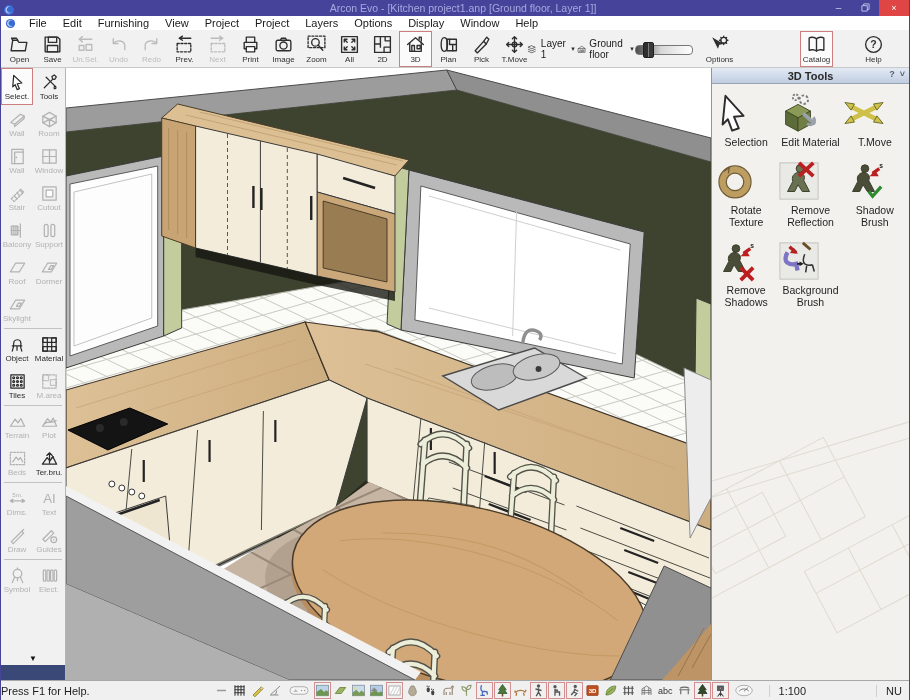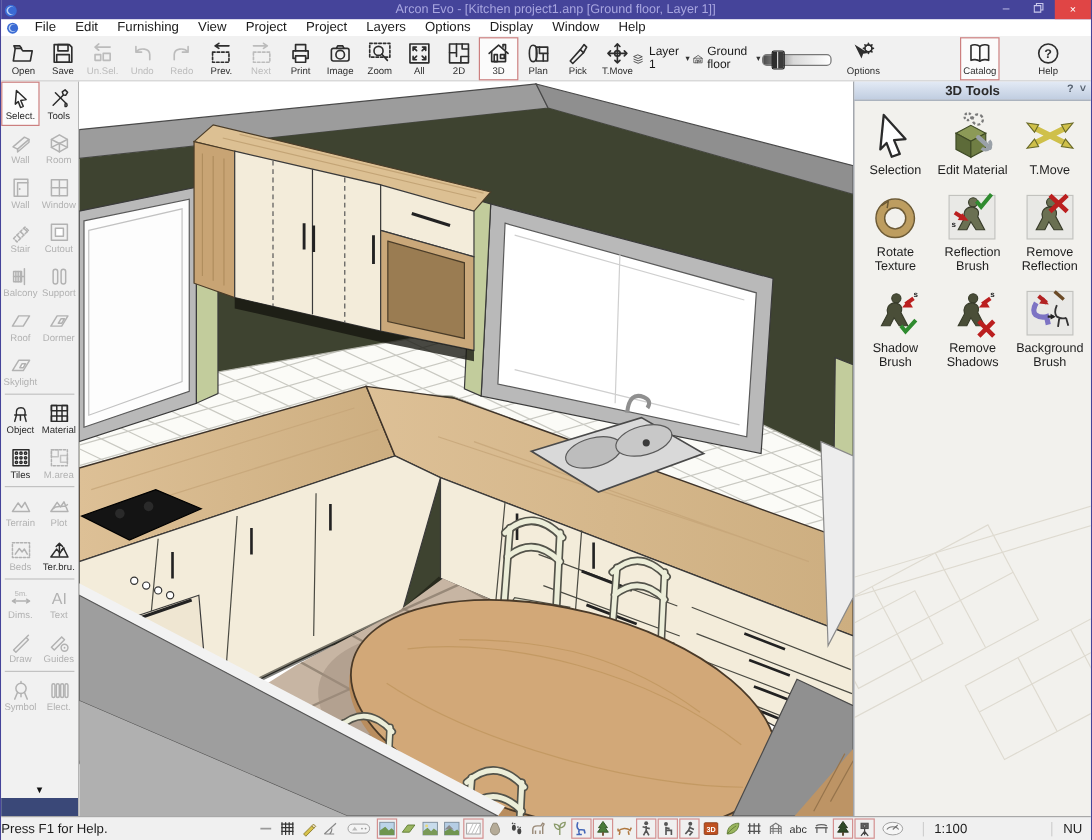--- a/index.html
+++ b/index.html
@@ -55,21 +55,21 @@
   .viewport{flex:1;position:relative;background:#fff;min-width:0}
   .viewport svg.scene{position:absolute;inset:0;width:100%;height:100%;display:block}
   
   .rightpanel{width:198px;flex:0 0 198px;background:#f2f1ed;border-left:1px solid #8f959d;display:flex;
     flex-direction:column;position:relative;box-sizing:border-box}
   .rp-header{height:15px;flex:0 0 15px;background:linear-gradient(var(--phf,#e3eaf5),var(--pht,#c0cde0));
     border-bottom:1px solid #9aa4b2;display:flex;align-items:center;justify-content:center;
     font-size:11px;font-weight:bold;color:#2a2a2a;position:relative}
   .rp-hicons{position:absolute;right:4px;top:1px;font-size:9px;color:#55606e;display:flex;gap:5px}
   .rp-grid{display:grid;grid-template-columns:repeat(3,1fr);padding:8px 2px;row-gap:12px;position:relative;z-index:1}
-  .rtool{display:flex;flex-direction:column;align-items:center;gap:2px}
+  .rtool{display:flex;flex-direction:column;gap:2px}
   .ric{width:42px;height:42px}
   .ric svg{width:100%;height:100%;display:block}
   .rlabel{font-size:10.5px;line-height:1.15;text-align:center;color:#1e1e1e}
   .rp-watermark{position:absolute;left:0;right:0;bottom:0;height:360px;opacity:.55;z-index:0}
   
   .statusbar{height:20px;flex:0 0 20px;background:#f0f0f0;border-top:1px solid #a8a8a8;display:flex;
     align-items:center;font-size:11px;color:#1e1e1e;box-sizing:border-box}
   .sb-help{margin:0 0;width:213px;flex:0 0 auto}
   .sb-icons{display:flex;align-items:center;gap:3px}
   .sic{width:15px;height:15px;display:inline-flex;flex:0 0 auto}
@@ -854,34 +854,20 @@
               </svg>
             </div>
             <div class="rlabel">Rotate Texture</div>
           </div>
           <div class="rtool">
             <div class="ric">
               <svg viewBox="0 0 44 44">
                 <rect x="2" y="3" width="40" height="38" style="fill:#e9e9e6;stroke:#c2c2be"></rect>
                 <circle cx="23" cy="9" r="4" style="fill:#6a7052;stroke:#383c2a"></circle>
                 <path d="M21 13 c-5 1 -7 5 -5.5 9.5 L10 33 h7.5 L21 26 l4.5 7 H33 L27 21.5 c2 -5 -0.5 -8 -6 -8.5 z" style="fill:#6a7052;stroke:#383c2a"></path>
-                <path d="M26 8 l4 5 l9 -11" style="fill:none;stroke:#2f8b2f;stroke-width:3.5"></path>
-                <path d="M7 18 l7 4.5" style="stroke:#bb1f1f;stroke-width:3.5;fill:none"></path>
-                <polygon points="19,25 9.5,24.5 13.5,18.5" style="fill:#bb1f1f"></polygon>
-                <text x="4" y="31" style="font:bold 7px sans-serif;fill:#222;stroke:none">s</text>
-              </svg>
-            </div>
-            <div class="rlabel">Reflection Brush</div>
-          </div>
-          <div class="rtool">
-            <div class="ric">
-              <svg viewBox="0 0 44 44">
-                <rect x="2" y="3" width="40" height="38" style="fill:#e9e9e6;stroke:#c2c2be"></rect>
-                <circle cx="23" cy="9" r="4" style="fill:#6a7052;stroke:#383c2a"></circle>
-                <path d="M21 13 c-5 1 -7 5 -5.5 9.5 L10 33 h7.5 L21 26 l4.5 7 H33 L27 21.5 c2 -5 -0.5 -8 -6 -8.5 z" style="fill:#6a7052;stroke:#383c2a"></path>
                 <path d="M22 3 L37 17 M37 3 L22 17" style="stroke:#bb1f1f;stroke-width:4;fill:none"></path>
               </svg>
             </div>
             <div class="rlabel">Remove Reflection</div>
           </div>
           <div class="rtool">
             <div class="ric">
               <svg viewBox="0 0 44 44">
                 <circle cx="23" cy="9" r="4" style="fill:#4a4e38;stroke:#383c2a"></circle>
                 <path d="M21 13 c-5 1 -7 5 -5.5 9.5 L10 33 h7.5 L21 26 l4.5 7 H33 L27 21.5 c2 -5 -0.5 -8 -6 -8.5 z" style="fill:#4a4e38;stroke:#383c2a"></path>

